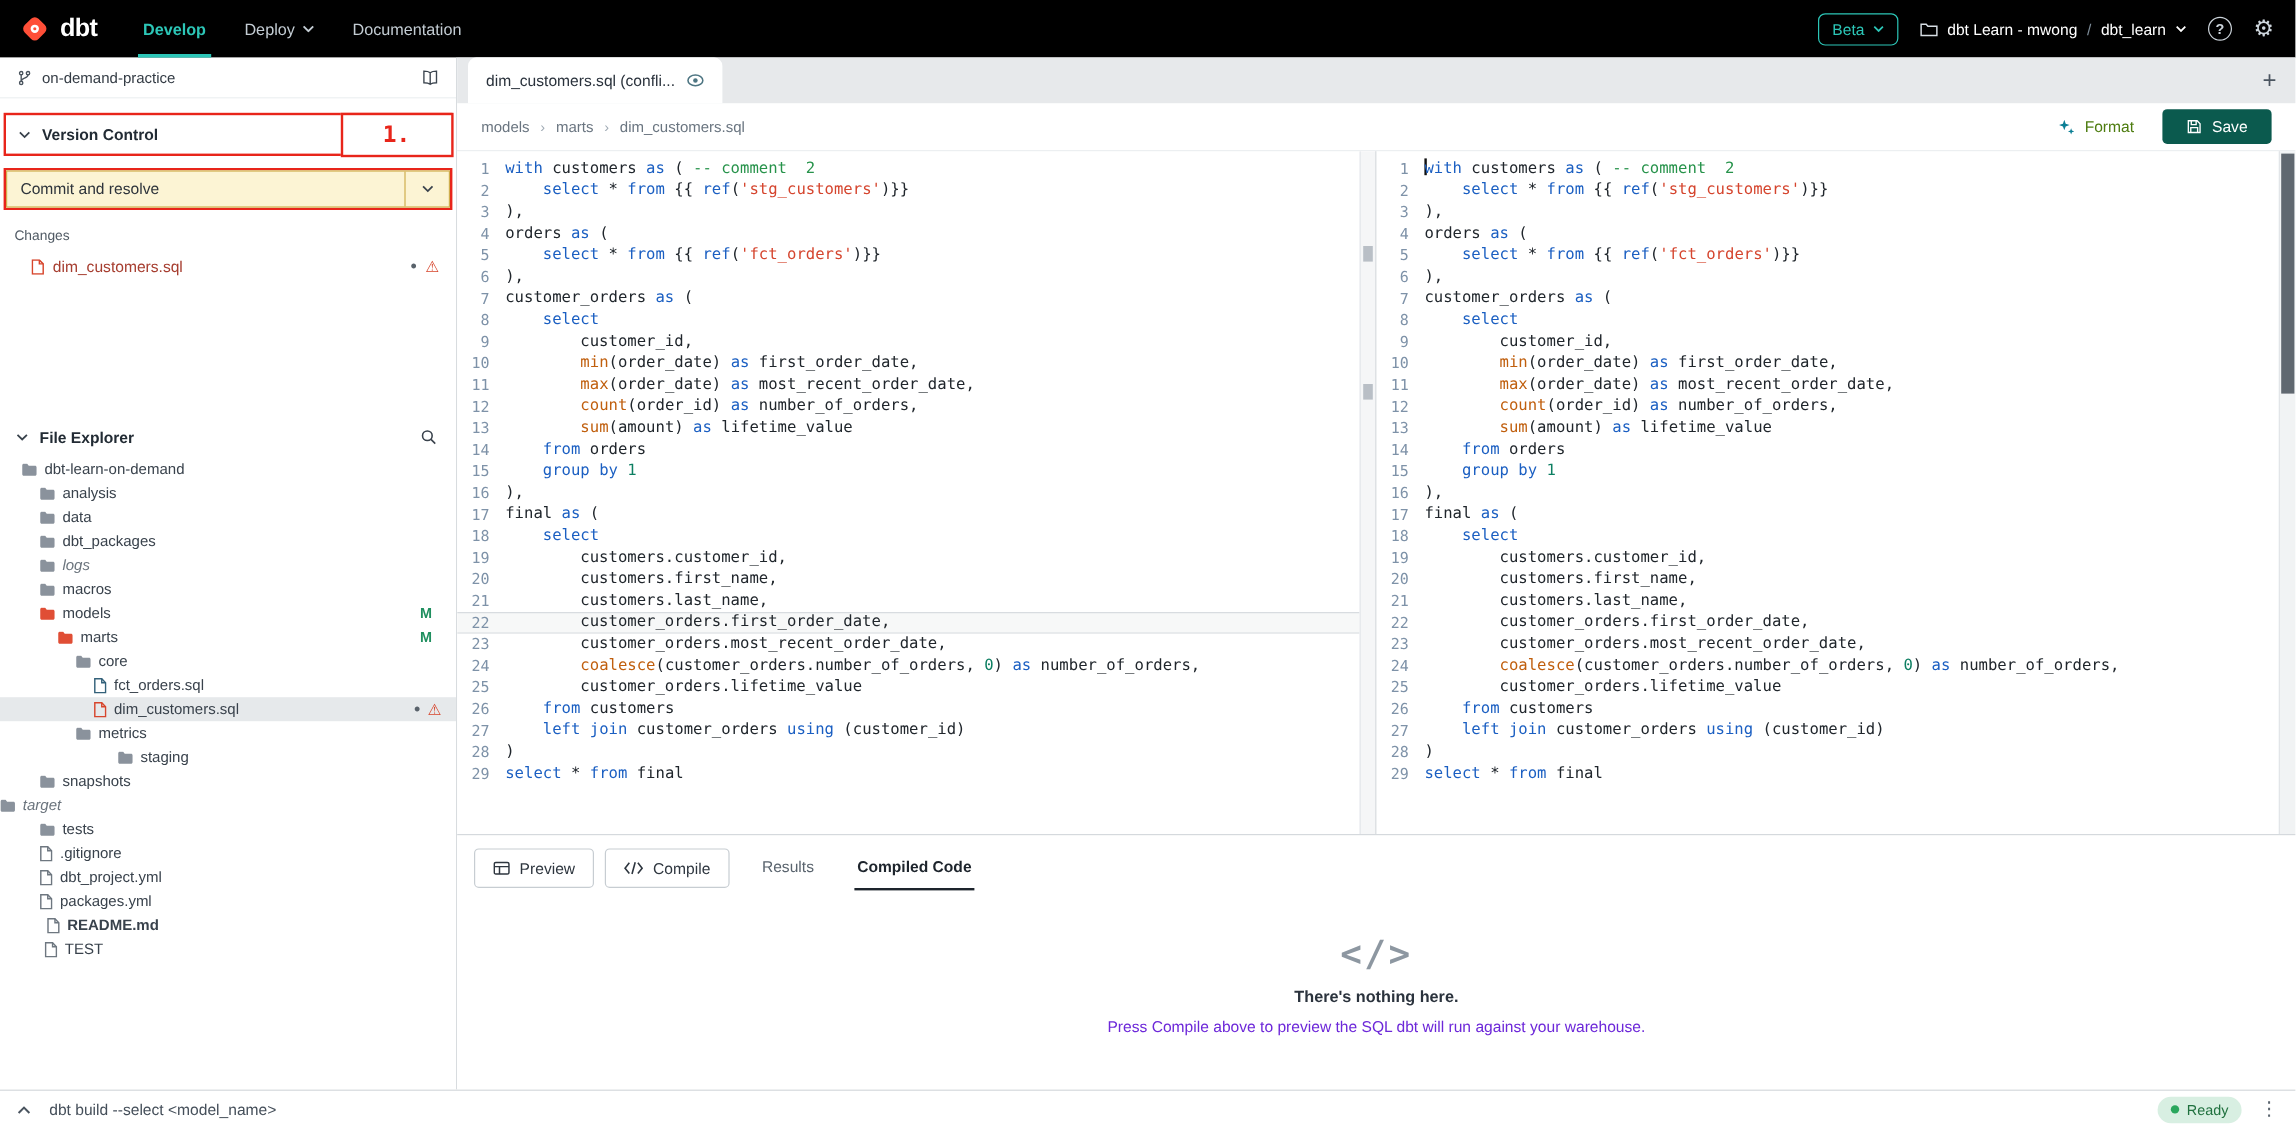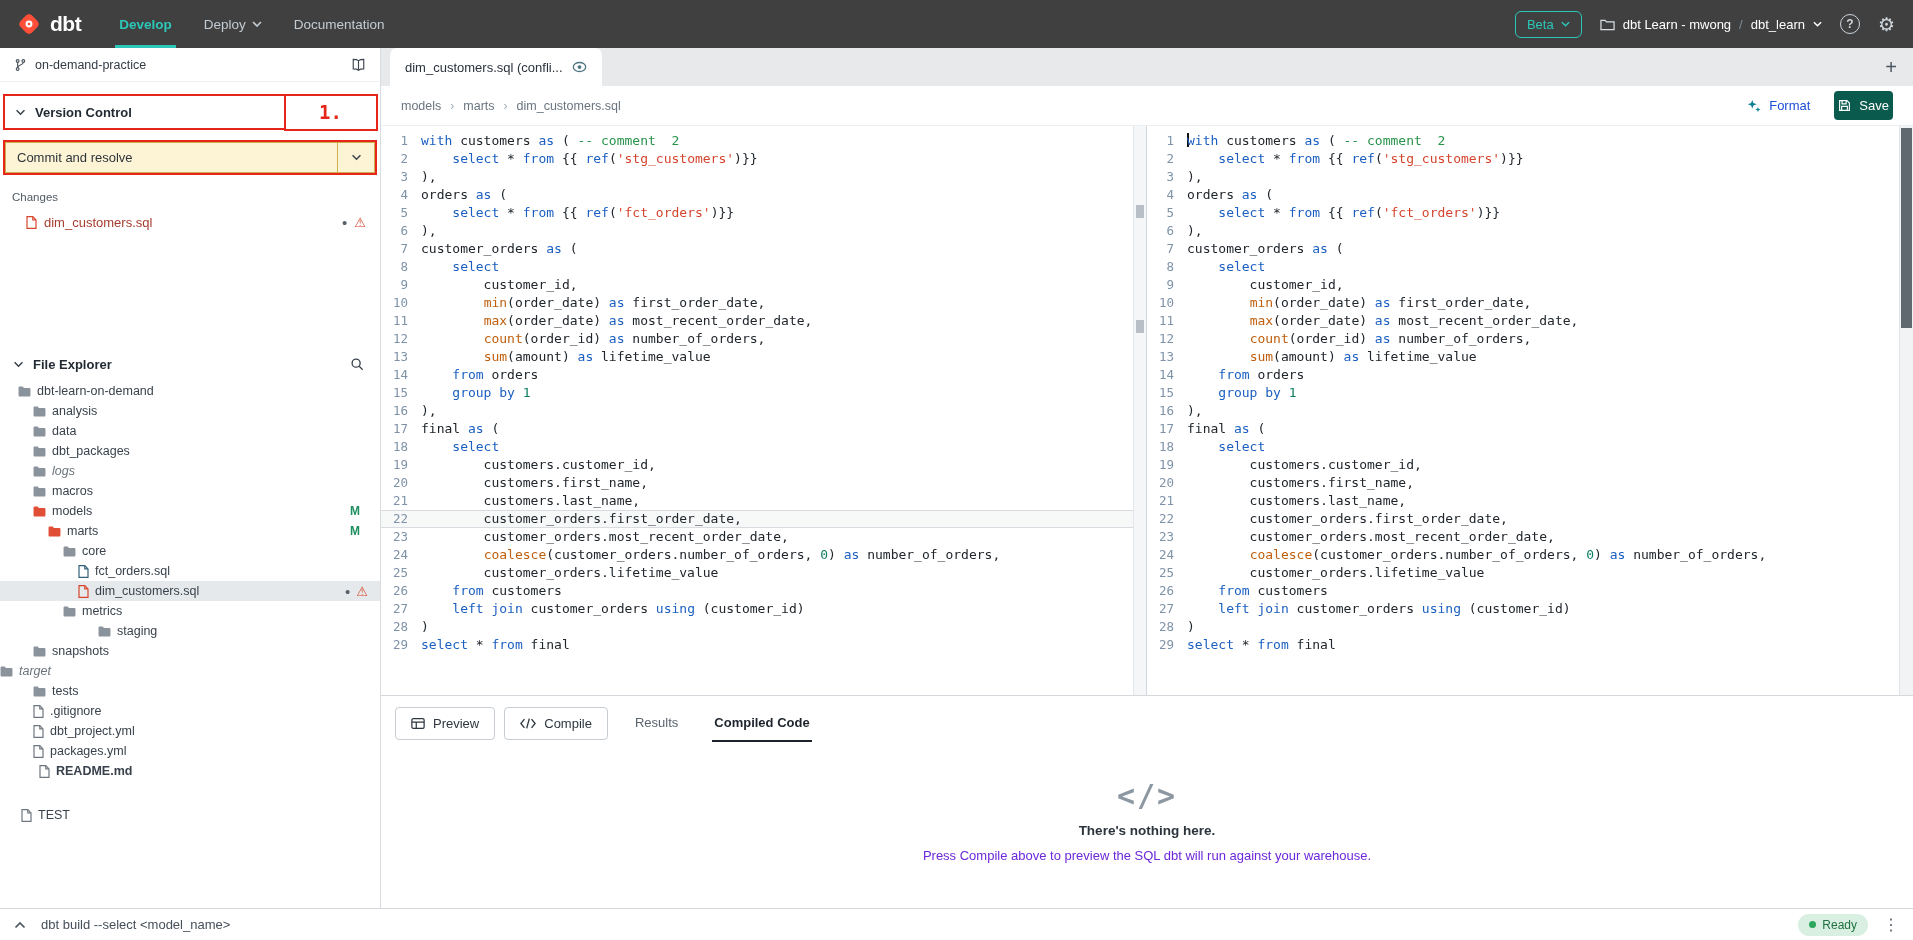--- a/index.html
+++ b/index.html
@@ -3,21 +3,21 @@
 <meta charset="utf-8">
 <style>
   * { margin:0; padding:0; box-sizing:border-box; }
   html,body { width:1913px; height:940px; overflow:hidden; background:#fff;
               font-family:"Liberation Sans", sans-serif; }
   [data-interactable="true"]{ cursor:pointer; }
 
   .app{ width:1913px; height:940px; display:flex; flex-direction:column; }
 
   
-  .topnav{ height:48px; flex:0 0 48px; background:#404040; display:flex; align-items:stretch; color:#d7dee4; }
+  .topnav{ height:48px; flex:0 0 48px; background:#000000; display:flex; align-items:stretch; color:#d7dee4; }
   .logo{ display:flex; align-items:center; gap:8px; padding:0 22px 0 16px; }
   .logo-text{ font-size:21px; font-weight:bold; color:#fff; letter-spacing:-0.5px; }
   .nav-items{ display:flex; align-items:stretch; }
   .nav-item{ display:flex; align-items:center; gap:6px; padding:0 16px; font-size:13.5px; color:#c3ccd3; position:relative; }
   .nav-item.active{ color:#2cc6b7; font-weight:bold; }
   .nav-item.active::after{ content:""; position:absolute; left:12px; right:12px; bottom:0; height:3px; background:#2cc6b7; }
   .chev{ display:inline-flex; align-items:center; }
   .topnav-right{ margin-left:auto; display:flex; align-items:center; gap:18px; padding-right:18px; }
   .beta-pill{ display:flex; align-items:center; gap:7px; border:1.5px solid #2cc6b7; color:#2cc6b7; font-size:13px; padding:5px 11px; border-radius:6px; }
   .project{ display:flex; align-items:center; gap:8px; font-size:13px; color:#fff; }
@@ -62,22 +62,22 @@
   
   .main{ flex:1; min-width:0; display:flex; flex-direction:column; background:#fff;justify-content:flex-end; }
   .tabbar{ height:38px; flex:0 0 38px; background:#e7e9eb; display:flex; align-items:stretch; padding-left:9px; }
   .tab{ background:#fff; border-radius:7px 7px 0 0; padding:0 15px; display:flex; align-items:center; gap:9px; font-size:13px; color:#2a323c; }
   .tabbar-plus{ margin-left:auto; align-self:center; margin-right:16px; font-size:20px; color:#4b5560; line-height:1; }
 
   .crumbbar{ height:40px; flex:0 0 40px; display:flex; align-items:center; gap:9px; padding:0 20px; border-bottom:1px solid #eceff1; }
   .crumb{ font-size:12.5px; color:#6a7580; }
   .crumb-sep{ color:#a0abb5; font-size:12px; }
   .crumb-right{ margin-left:auto; display:flex; align-items:center; gap:24px; }
-  .format-btn{ display:flex; align-items:center; gap:8px; color:#1d4ed8; font-size:13px; background:none; border:none; font-family:inherit; }
-  .save-btn{ display:flex; align-items:center; gap:8px; background:#0b5a4e; color:#fff; font-size:13px; padding:7px 4px; border-radius:4px; border:none; font-family:inherit; }
+  .format-btn{ display:flex; align-items:center; gap:8px; color:#4d7c0f; font-size:13px; background:none; border:none; font-family:inherit; }
+  .save-btn{ display:flex; align-items:center; gap:8px; background:#0b5a4e; color:#fff; font-size:13px; padding:7px 20px; border-radius:4px; border:none; font-family:inherit; }
 
   
   .editor-split{ flex:1; min-height:0; display:flex; }
   .pane{ flex:1; position:relative; overflow:hidden; padding-top:6px; }
   .pane-divider{ width:1px; flex:0 0 1px; background:#d5d9dd; }
   .code-line{ display:flex; height:18px; line-height:18px; font-family:"DejaVu Sans Mono", monospace; font-size:13px; }
   .ln{ width:40px; flex:0 0 40px; text-align:right; padding-right:13px; color:#7e92a8; font-size:12.5px; }
   .code{ flex:1; white-space:pre; color:#20262c; }
   .active-line{ background:#f7f8f8; box-shadow:inset 0 1px 0 #d8dce0, inset 0 -1px 0 #d8dce0; }
   .cursor{ display:inline-block; width:1.5px; height:14px; background:#111; vertical-align:-2px; margin-right:-1.5px; }
@@ -407,21 +407,21 @@
           </div>
           <div class="tree-row" data-interactable="true" style="padding-left: 39px; font-weight: bold;">
             <span class="tree-icon" data-interactable="false">
               <svg width="11" height="13" viewBox="0 0 11 13">
                 <path fill="none" stroke="#6e7780" stroke-width="1.2" d="M1 .7h5.8L10 3.9v8.4H1z"></path>
                 <path fill="none" stroke="#6e7780" stroke-width="1.2" d="M6.8.7v3.2H10"></path>
               </svg>
             </span>
             <span class="tree-name" data-interactable="false">README.md</span>
           </div>
-          <div class="tree-row" data-interactable="true" style="padding-left: 21px; margin-top: 24px;">
+          <div class="tree-row" data-interactable="true" style="padding-left: 37px;">
             <span class="tree-icon" data-interactable="false">
               <svg width="11" height="13" viewBox="0 0 11 13">
                 <path fill="none" stroke="#6e7780" stroke-width="1.2" d="M1 .7h5.8L10 3.9v8.4H1z"></path>
                 <path fill="none" stroke="#6e7780" stroke-width="1.2" d="M6.8.7v3.2H10"></path>
               </svg>
             </span>
             <span class="tree-name" data-interactable="false">TEST</span>
           </div>
         </div>
     </aside>

